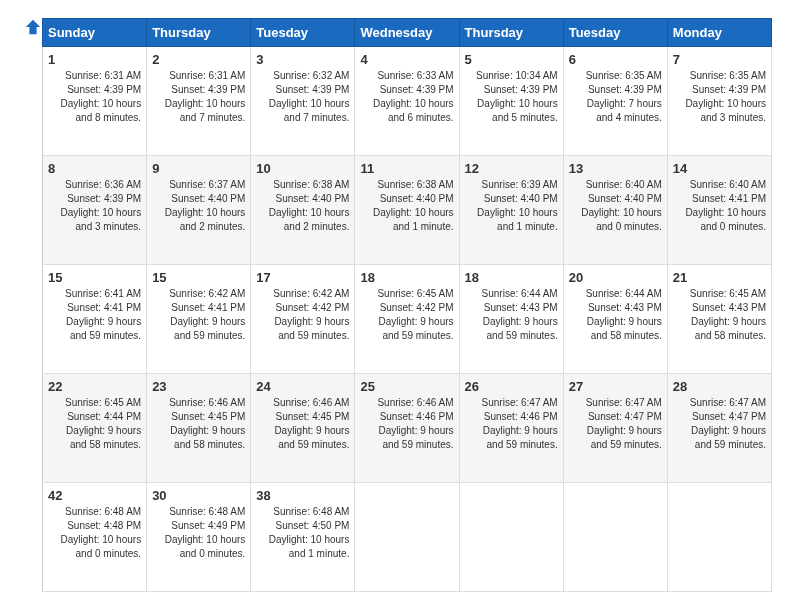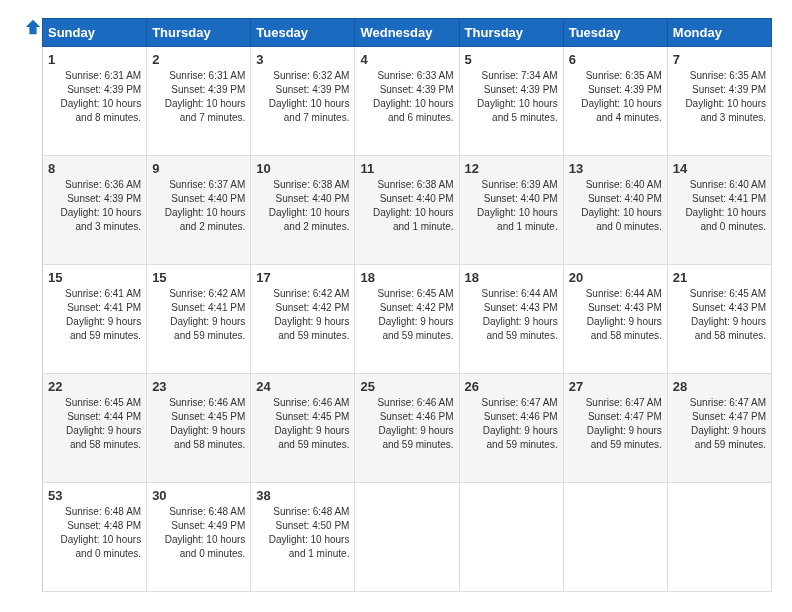--- a/index.html
+++ b/index.html
@@ -176,31 +176,31 @@
         <span class="day-num">4</span>
         <div class="day-info">
           <span>Sunrise: 6:33 AM</span><br>
           <span>Sunset: 4:39 PM</span><br>
           <span>Daylight: 10 hours and 6 minutes.</span>
         </div>
       </td>
           <td>
         <span class="day-num">5</span>
         <div class="day-info">
-          <span>Sunrise: 7:34 AM</span><br>
+          <span>Sunrise: 10:34 AM</span><br>
           <span>Sunset: 4:39 PM</span><br>
           <span>Daylight: 10 hours and 5 minutes.</span>
         </div>
       </td>
           <td>
         <span class="day-num">6</span>
         <div class="day-info">
           <span>Sunrise: 6:35 AM</span><br>
           <span>Sunset: 4:39 PM</span><br>
-          <span>Daylight: 10 hours and 4 minutes.</span>
+          <span>Daylight: 7 hours and 4 minutes.</span>
         </div>
       </td>
           <td>
         <span class="day-num">7</span>
         <div class="day-info">
           <span>Sunrise: 6:35 AM</span><br>
           <span>Sunset: 4:39 PM</span><br>
           <span>Daylight: 10 hours and 3 minutes.</span>
         </div>
       </td>
@@ -374,21 +374,21 @@
         <span class="day-num">28</span>
         <div class="day-info">
           <span>Sunrise: 6:47 AM</span><br>
           <span>Sunset: 4:47 PM</span><br>
           <span>Daylight: 9 hours and 59 minutes.</span>
         </div>
       </td>
         </tr>
         <tr class="row-white">
           <td>
-        <span class="day-num">53</span>
+        <span class="day-num">42</span>
         <div class="day-info">
           <span>Sunrise: 6:48 AM</span><br>
           <span>Sunset: 4:48 PM</span><br>
           <span>Daylight: 10 hours and 0 minutes.</span>
         </div>
       </td>
           <td>
         <span class="day-num">30</span>
         <div class="day-info">
           <span>Sunrise: 6:48 AM</span><br>

